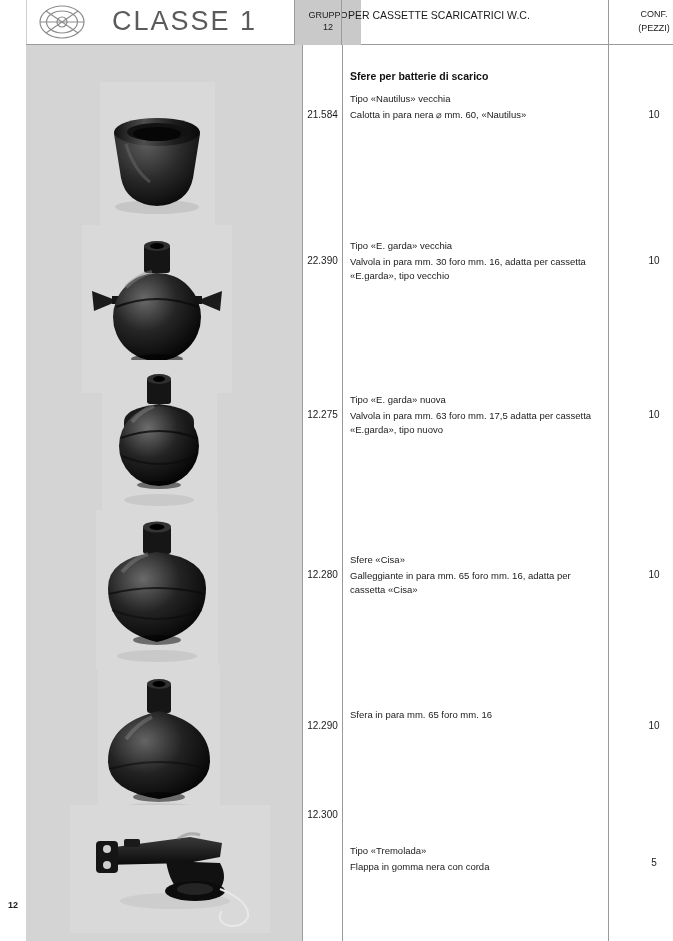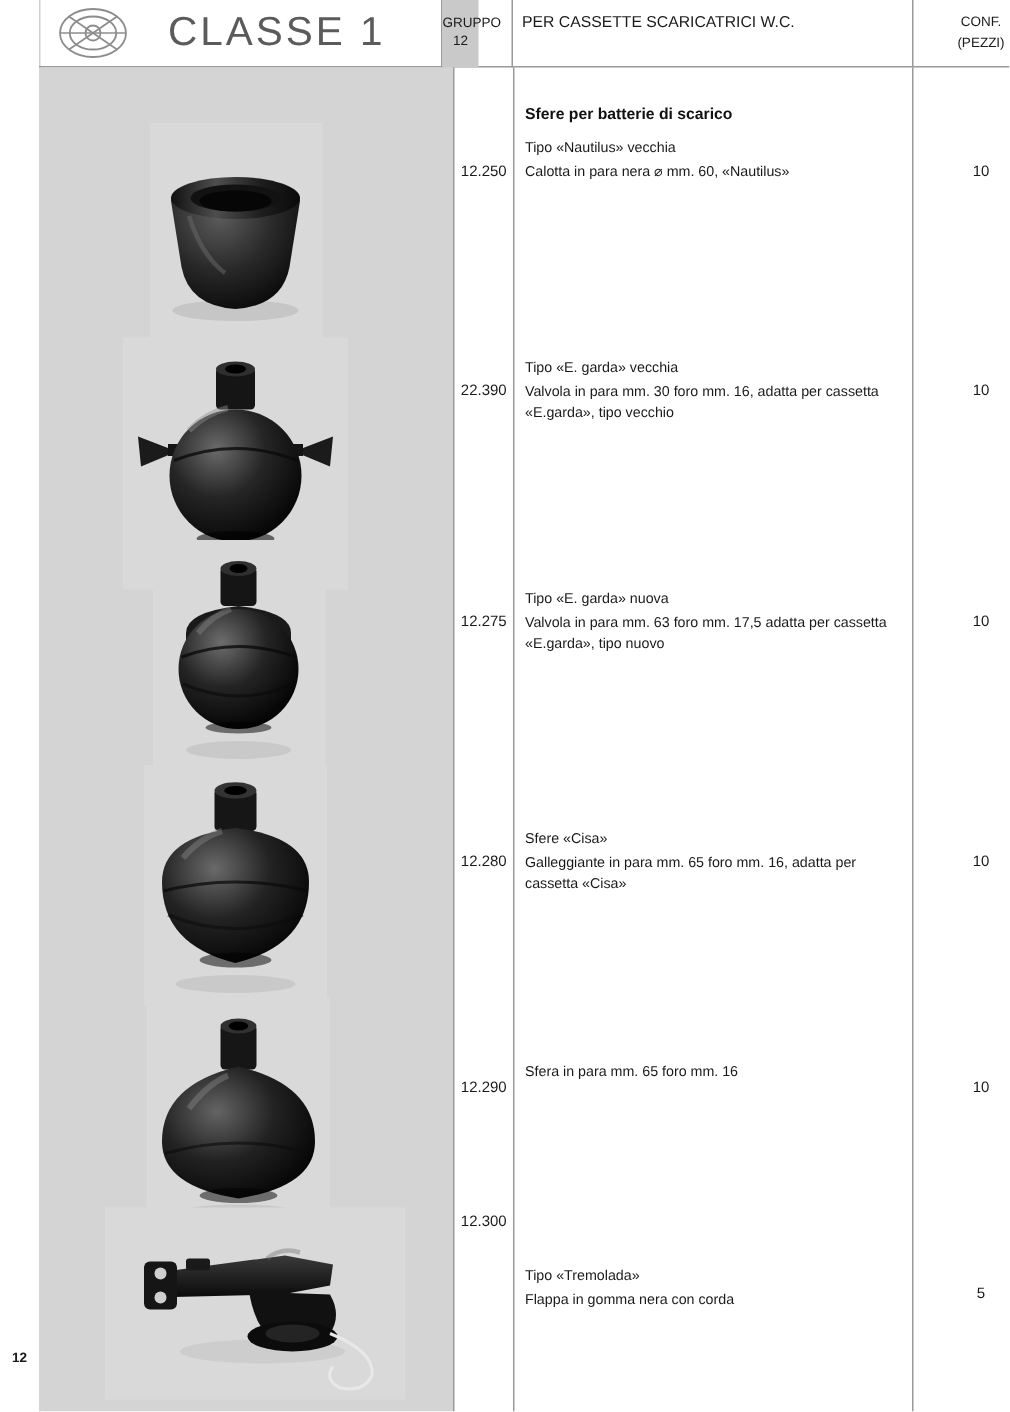--- a/index.html
+++ b/index.html
@@ -82,21 +82,21 @@
     background: #9a9a9a;
   }
   .hdr-sep.s1 { left: 268px; }
   .hdr-sep.s2 { left: 315px; }
   .hdr-sep.s3 { left: 582px; }
 
   .gruppo-cell {
     position: absolute;
     left: 269px;
     top: 0;
-    width: 24px;
+    width: 66px;
     height: 45px;
     background: #c9c9c9;
     text-align: center;
     font-size: 9px;
     color: #1a1a1a;
     padding-top: 9px;
     box-sizing: border-box;
     line-height: 1.35;
   }
   .gruppo-cell .g-num { font-size: 9px; }
@@ -295,21 +295,21 @@
               </defs>
               <ellipse cx="57" cy="125" rx="42" ry="7" fill="#c6c6c6"></ellipse>
               <path d="M14 52 Q14 40 57 38 Q100 40 100 52 L93 96 Q88 122 57 124 Q26 122 21 96 Z" fill="url(#g1)"></path>
               <ellipse cx="57" cy="50" rx="43" ry="14" fill="url(#g1r)"></ellipse>
               <ellipse cx="57" cy="50" rx="30" ry="9" fill="#121212"></ellipse>
               <ellipse cx="57" cy="52" rx="24" ry="7" fill="#060606"></ellipse>
               <path d="M26 62 Q34 88 50 100" stroke="#6a6a6a" stroke-width="3" fill="none" opacity="0.5"></path>
             </svg>
           </div>
         </div>
-        <div class="code" style="top:64px;">12.250</div>
+        <div class="code" style="top:64px;">21.584</div>
         <div class="desc" style="top:47px;">
           <span class="d-title">Tipo «Nautilus» vecchia</span>
           <span class="d-text">Calotta in para nera ⌀ mm. 60, «Nautilus»</span>
         </div>
         <div class="qty" style="top:64px;">10</div>
       </div>
 
       <div class="row" style="top:0;">
         <div class="thumb" style="left:56px; top:180px; width:150px; height:168px;">
           <div class="art">

